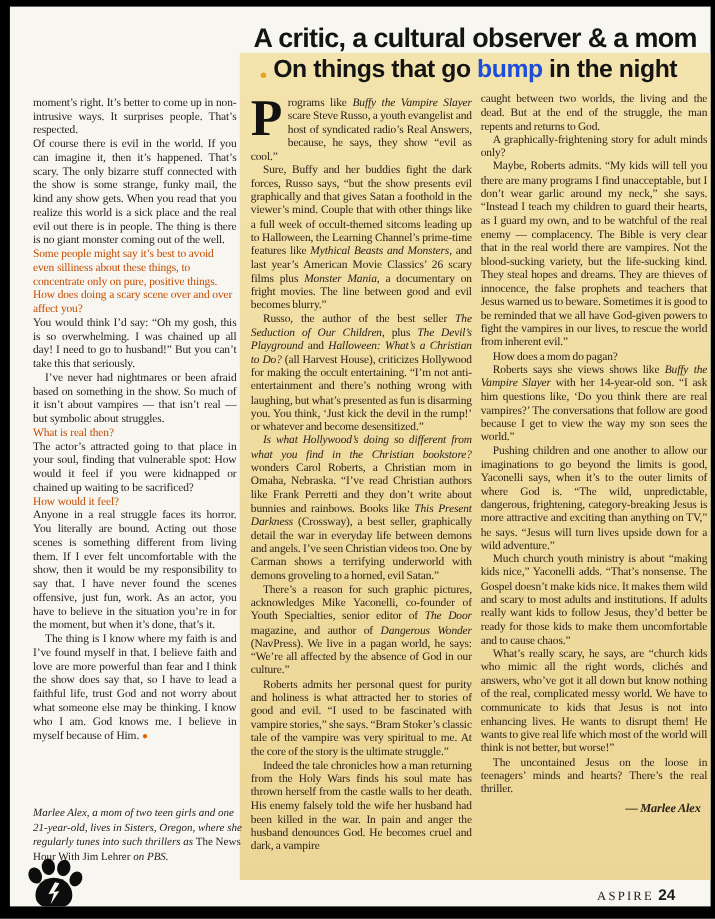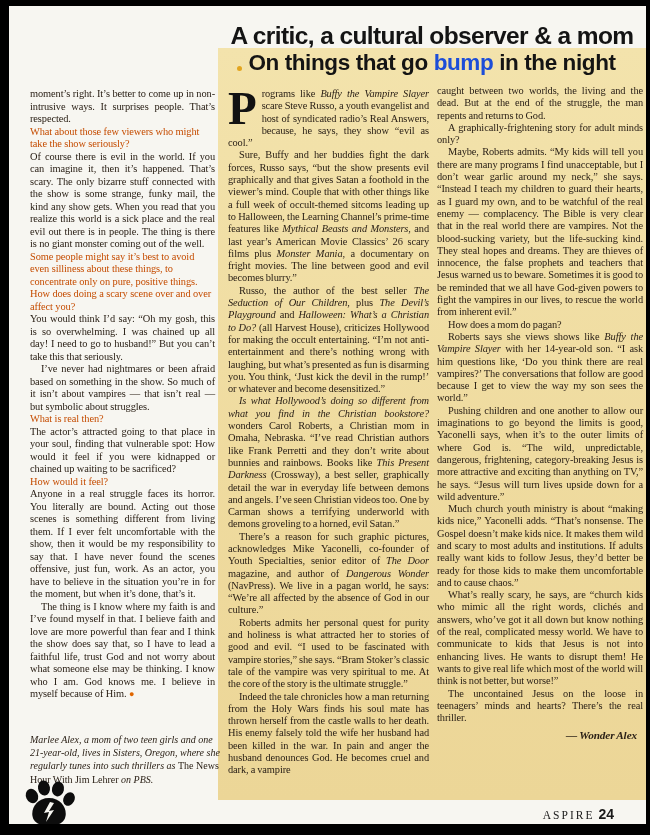--- a/index.html
+++ b/index.html
@@ -67,21 +67,20 @@
   <div class="page">
 
     <div class="feature-box"></div>
 
     <div class="title-line1">A critic, a cultural observer &amp; a mom</div>
     <div class="title-line2"><span>On things that go </span><span class="hl">bump</span><span> in the night</span></div>
     <div class="bullet-dot"></div>
 
     <div class="left-col">
       <div class="p">moment’s right. It’s better to come up in non-intrusive ways. It surprises people. That’s respected.</div>
-      <div class="q">What about those few viewers who might take the show seriously?</div>
       <div class="p">Of course there is evil in the world. If you can imagine it, then it’s happened. That’s scary. The only bizarre stuff connected with the show is some strange, funky mail, the kind any show gets. When you read that you realize this world is a sick place and the real evil out there is in people. The thing is there is no giant monster coming out of the well.</div>
       <div class="q">Some people might say it’s best to avoid even silliness about these things, to concentrate only on pure, positive things. How does doing a scary scene over and over affect you?</div>
       <div class="p">You would think I’d say: “Oh my gosh, this is so overwhelming. I was chained up all day! I need to go to husband!” But you can’t take this that seriously.</div>
       <div class="p ind">I’ve never had nightmares or been afraid based on something in the show. So much of it isn’t about vampires — that isn’t real — but symbolic about struggles.</div>
       <div class="q">What is real then?</div>
       <div class="p">The actor’s attracted going to that place in your soul, finding that vulnerable spot: How would it feel if you were kidnapped or chained up waiting to be sacrificed?</div>
       <div class="q">How would it feel?</div>
       <div class="p">Anyone in a real struggle faces its horror. You literally are bound. Acting out those scenes is something different from living them. If I ever felt uncomfortable with the show, then it would be my responsibility to say that. I have never found the scenes offensive, just fun, work. As an actor, you have to believe in the situation you’re in for the moment, but when it’s done, that’s it.</div>
       <div class="p ind"><span>The thing is I know where my faith is and I’ve found myself in that. I believe faith and love are more powerful than fear and I think the show does say that, so I have to lead a faithful life, trust God and not worry about what someone else may be thinking. I know who I am. God knows me. I believe in myself because of Him.</span> <span class="end-dot">●</span></div>
     </div>
@@ -110,21 +109,21 @@
     <div class="col col2">
       <div class="p">caught between two worlds, the living and the dead. But at the end of the struggle, the man repents and returns to God.</div>
       <div class="p ind">A graphically-frightening story for adult minds only?</div>
       <div class="p ind">Maybe, Roberts admits. “My kids will tell you there are many programs I find unacceptable, but I don’t wear garlic around my neck,” she says. “Instead I teach my children to guard their hearts, as I guard my own, and to be watchful of the real enemy — complacency. The Bible is very clear that in the real world there are vampires. Not the blood-sucking variety, but the life-sucking kind. They steal hopes and dreams. They are thieves of innocence, the false prophets and teachers that Jesus warned us to beware. Sometimes it is good to be reminded that we all have God-given powers to fight the vampires in our lives, to rescue the world from inherent evil.”</div>
       <div class="p ind">How does a mom do pagan?</div>
       <div class="p ind">Roberts says she views shows like <i>Buffy the Vampire Slayer</i> with her 14-year-old son. “I ask him questions like, ‘Do you think there are real vampires?’ The conversations that follow are good because I get to view the way my son sees the world.”</div>
       <div class="p ind">Pushing children and one another to allow our imaginations to go beyond the limits is good, Yaconelli says, when it’s to the outer limits of where God is. “The wild, unpredictable, dangerous, frightening, category-breaking Jesus is more attractive and exciting than anything on TV,” he says. “Jesus will turn lives upside down for a wild adventure.”</div>
       <div class="p ind">Much church youth ministry is about “making kids nice,” Yaconelli adds. “That’s nonsense. The Gospel doesn’t make kids nice. It makes them wild and scary to most adults and institutions. If adults really want kids to follow Jesus, they’d better be ready for those kids to make them uncomfortable and to cause chaos.”</div>
       <div class="p ind">What’s really scary, he says, are “church kids who mimic all the right words, clichés and answers, who’ve got it all down but know nothing of the real, complicated messy world. We have to communicate to kids that Jesus is not into enhancing lives. He wants to disrupt them! He wants to give real life which most of the world will think is not better, but worse!”</div>
       <div class="p ind">The uncontained Jesus on the loose in teenagers’ minds and hearts? There’s the real thriller.</div>
-      <div class="credit">— Wonder Alex</div>
+      <div class="credit">— Marlee Alex</div>
     </div>
 
     <div class="footer">
       <span class="mag">ASPIRE</span><span class="pnum">24</span>
     </div>
 
   </div>
 </div>
 
 </body></html>

